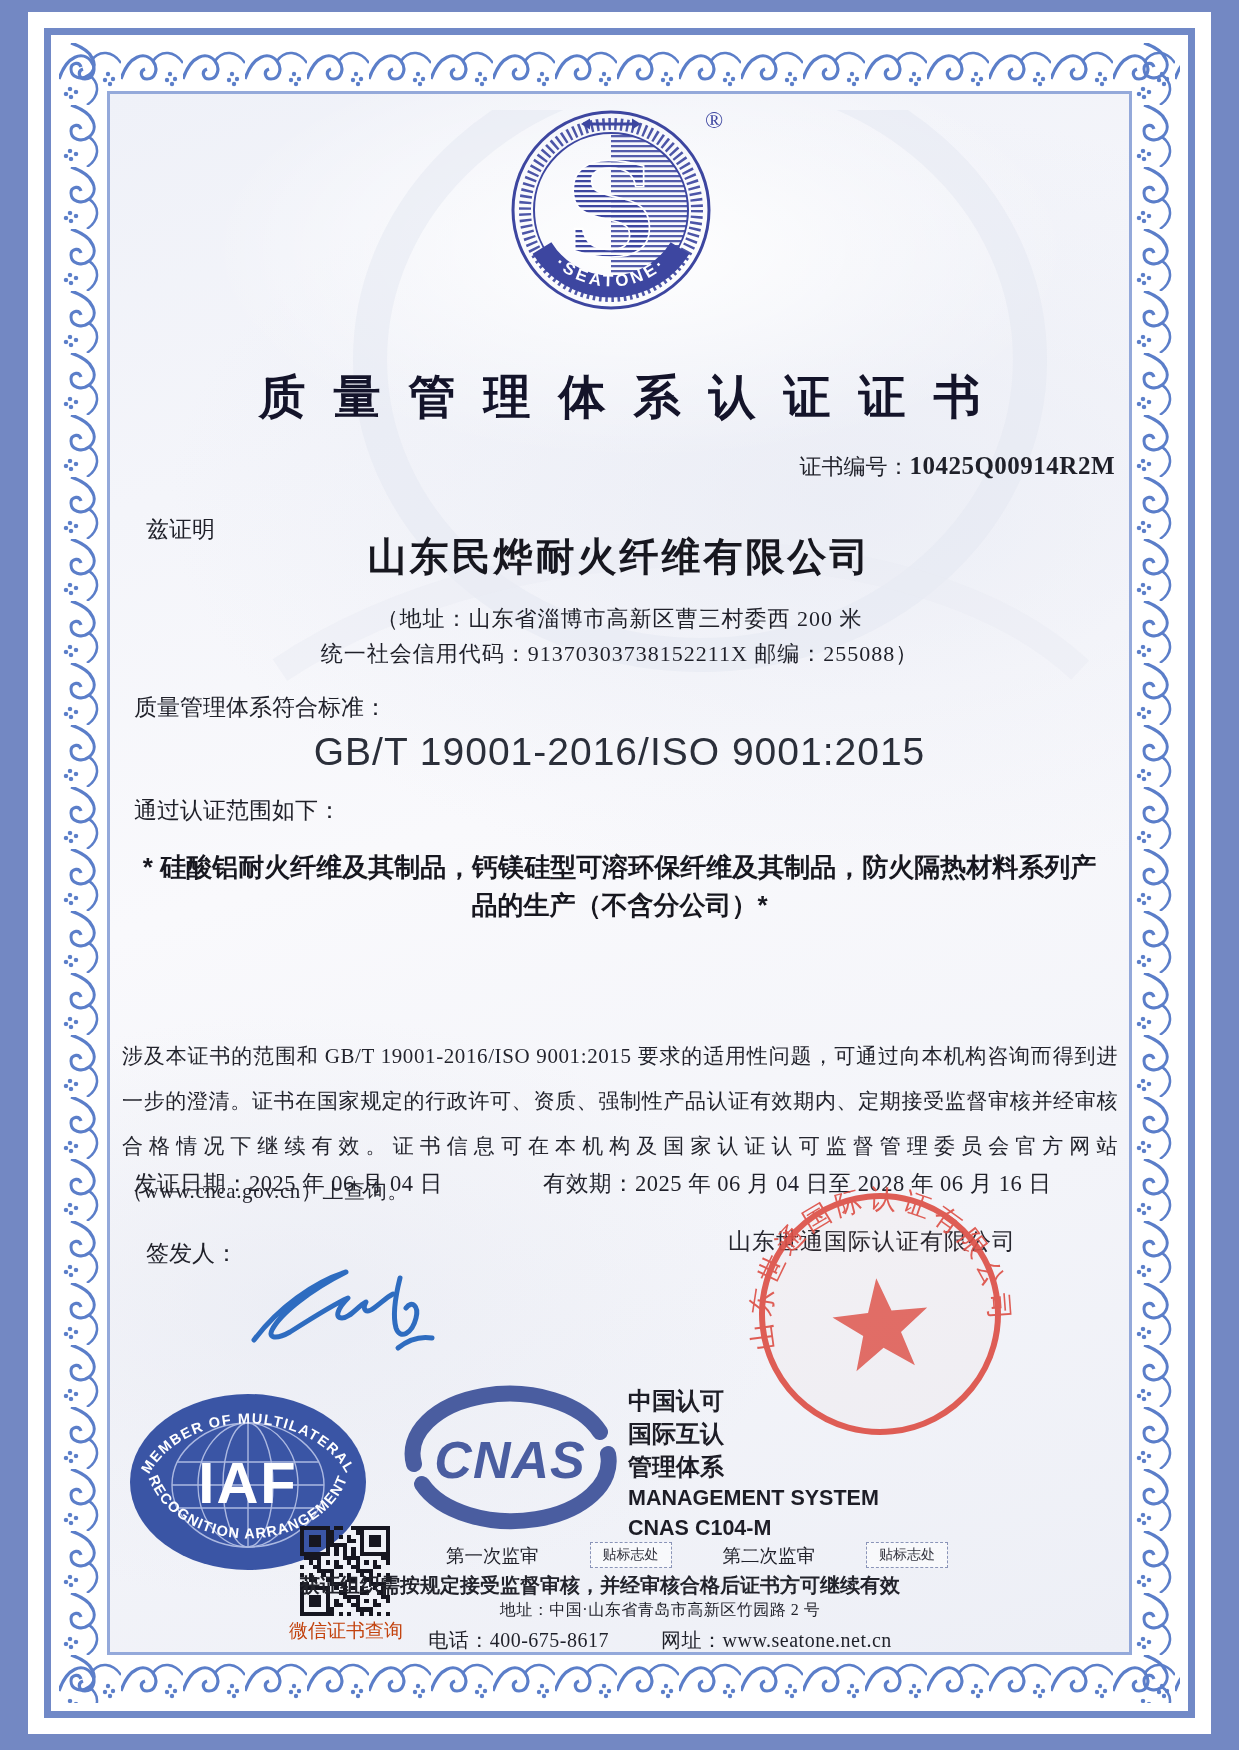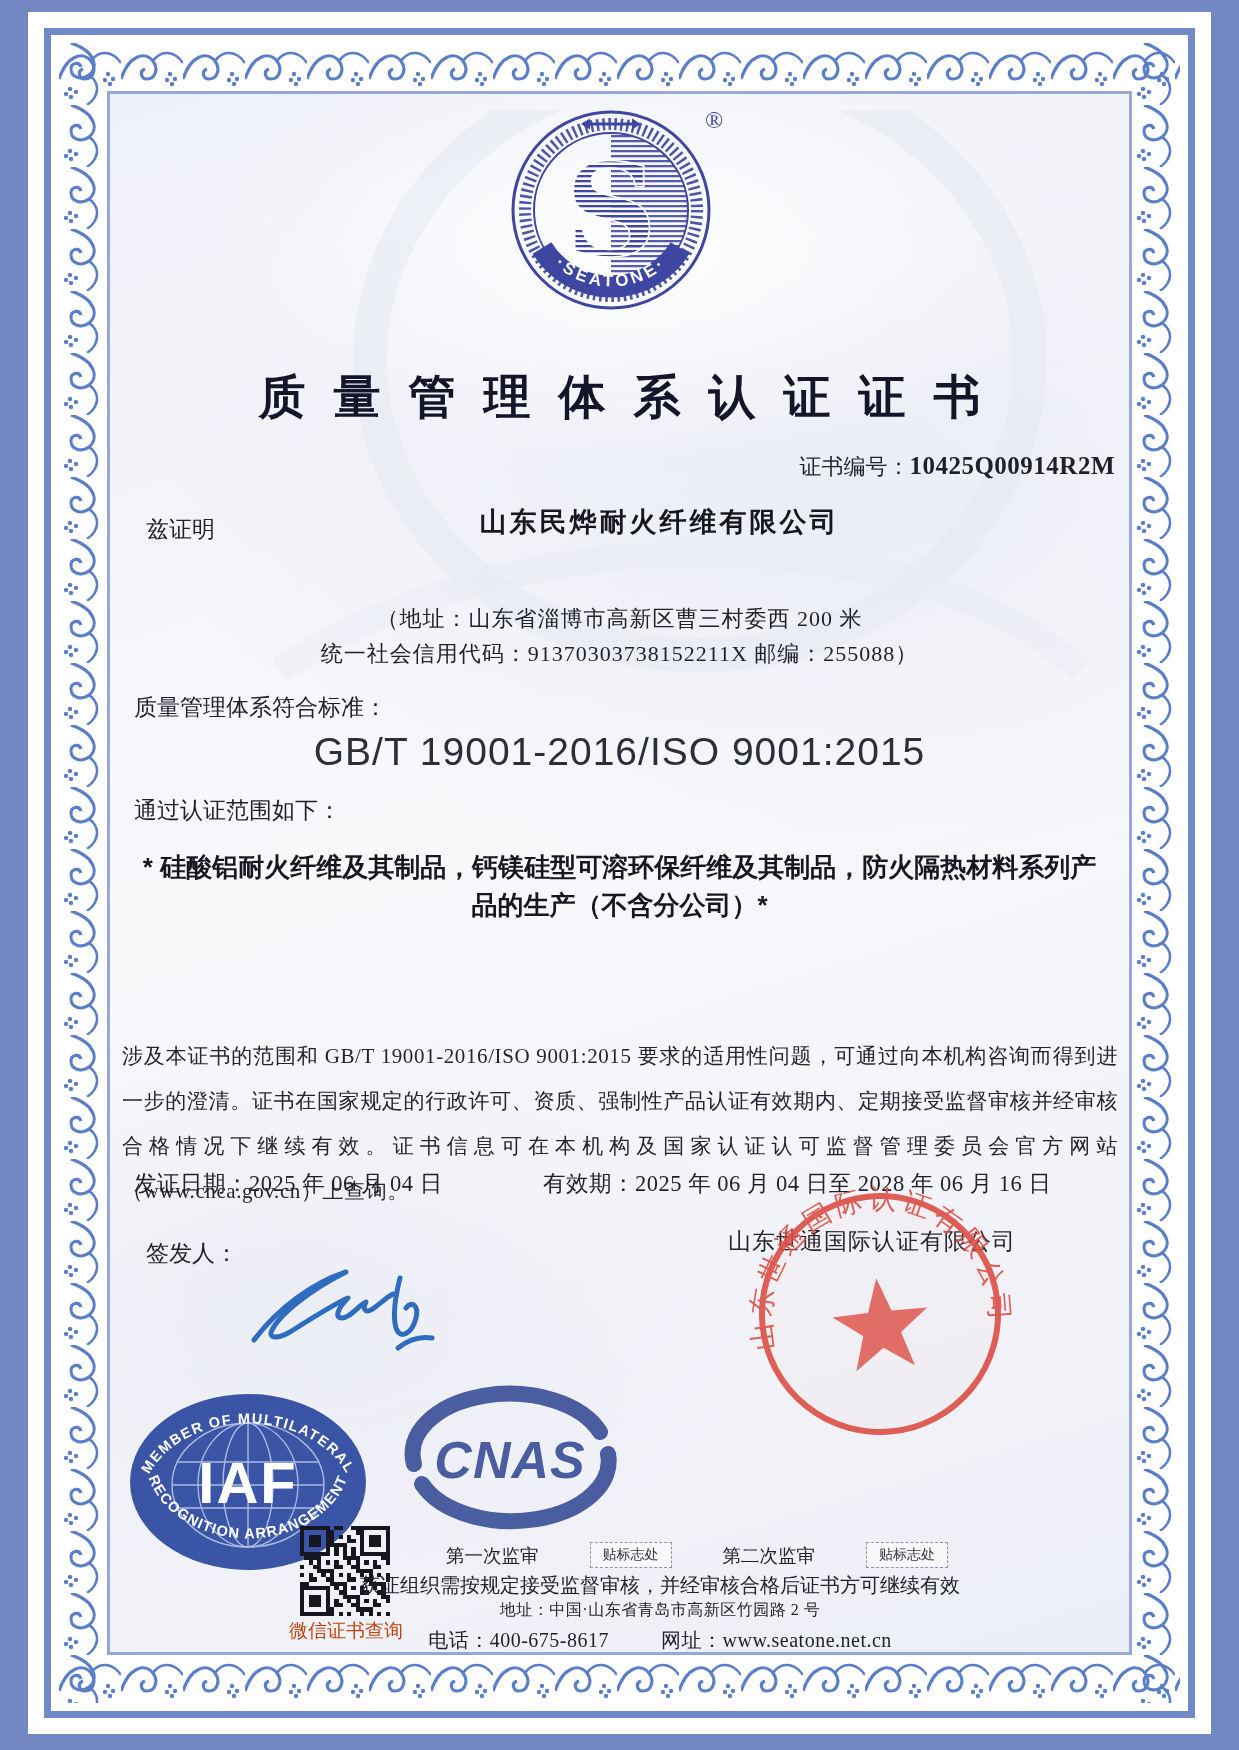--- a/index.html
+++ b/index.html
@@ -20,39 +20,39 @@
        radial-gradient(ellipse 900px 520px at 72% 26%, rgba(224,228,240,.5), rgba(224,228,240,0) 75%),
        radial-gradient(ellipse 700px 420px at 18% 78%, rgba(226,229,239,.45), rgba(226,229,239,0) 70%),
        linear-gradient(163deg,#eff1f8 0%,#f9f9fc 45%,#edeff6 100%);}
   
   .abs{position:absolute;}
   .centered{left:110px;width:1019px;text-align:center;}
   .title{top:366px;font-size:47px;font-weight:bold;letter-spacing:28px;text-indent:28px;color:#14142a;}
   .certno{top:452px;right:124px;font-size:22px;}
   .certno b{font-size:25px;letter-spacing:.5px;}
   .certify{left:146px;top:514px;font-size:23px;}
-  .company{top:504px;font-size:27px;font-weight:bold;letter-spacing:3px;
-           font-family:"Liberation Sans","DejaVu Sans",sans-serif;color:#17171f;margin-left:40px;}
+  .company{top:530px;font-size:39px;font-weight:bold;letter-spacing:3px;
+           font-family:"Liberation Sans","DejaVu Sans",sans-serif;color:#17171f;}
   .addr{top:604px;font-size:22px;letter-spacing:1px;}
   .credit{top:639px;font-size:22px;letter-spacing:1px;}
   .lbl{left:134px;font-size:23px;}
   .standard{top:730px;font-size:39px;font-family:"Liberation Sans","DejaVu Sans",sans-serif;color:#2b2f3a;letter-spacing:1px;}
   .scope{font-size:26px;font-weight:bold;font-family:"Liberation Sans","DejaVu Sans",sans-serif;color:#17171f;}
   .legal{left:122px;top:1034px;width:996px;font-size:21px;line-height:45px;text-align:justify;letter-spacing:.6px;color:#23242d;}
   .daterow{font-size:22.5px;letter-spacing:.5px;}
   .signer{left:146px;top:1238px;font-size:23px;}
   .issuer{left:728px;top:1226px;font-size:23px;letter-spacing:1px;color:#26262e;}
   .cnasblock{left:628px;top:1384px;line-height:33px;}
   .cnasblock .cn{font-size:24px;font-weight:600;font-family:"Liberation Sans","DejaVu Sans",sans-serif;color:#1d1d26;}
   .cnasblock .en{font-size:21.5px;font-weight:bold;font-family:"Liberation Sans","DejaVu Sans",sans-serif;color:#1d1d26;line-height:30px;}
   .qrcaption{left:288px;top:1618px;width:116px;text-align:center;font-size:19px;
              font-family:"Liberation Sans","DejaVu Sans",sans-serif;color:#c2410c;}
   .auditrow{left:446px;top:1542px;width:502px;display:flex;align-items:center;justify-content:space-between;font-size:18.5px;}
   .stickerbox{border:1.6px dashed #8a94b8;padding:3px 12px;color:#33343f;background:rgba(255,255,255,.55);font-size:14px;}
-  .auditnote{left:300px;top:1572px;width:720px;text-align:center;font-size:20px;font-weight:400;
+  .auditnote{left:300px;top:1572px;width:720px;font-size:20px;font-weight:700;
              font-family:"Liberation Sans","DejaVu Sans",sans-serif;color:#22232b;}
   .faddr{left:300px;top:1600px;width:720px;text-align:center;font-size:16px;letter-spacing:.5px;}
   .fphone{left:300px;top:1627px;width:720px;display:flex;justify-content:center;gap:52px;font-size:20px;letter-spacing:.5px;}
 </style>
 </head>
 <body>
 
 <div class="page">
 
   <div class="inner-bg"></div>
@@ -233,20 +233,27 @@
   </svg>
 
   <svg class="abs" style="left:402px;top:1382px;" width="218" height="152" viewBox="0 0 218 152">
     <g stroke="#4a5da0" stroke-width="16" fill="none" stroke-linecap="round">
       <path d="M12 82 A97 60 0 0 1 198 50"></path>
       <path d="M206 72 A97 60 0 0 1 20 102"></path>
     </g>
     <text x="108" y="96" font-size="52" font-weight="bold" font-style="italic" fill="#4a5da0" text-anchor="middle" letter-spacing="1" font-family="'Liberation Sans','DejaVu Sans',sans-serif">CNAS</text>
   </svg>
 
+  <div class="abs cnasblock">
+    <div class="cn">中国认可</div>
+    <div class="cn">国际互认</div>
+    <div class="cn">管理体系</div>
+    <div class="en">MANAGEMENT SYSTEM</div>
+    <div class="en">CNAS C104-M</div>
+  </div>
 
   <div class="abs" style="left:300px;top:1526px;">
     <svg id="qrsvg" width="90" height="90" viewBox="0 0 21 21" shape-rendering="crispEdges">
         <rect x="0" y="0" width="1" height="1" fill="#161620"></rect>
         <rect x="1" y="0" width="1" height="1" fill="#161620"></rect>
         <rect x="2" y="0" width="1" height="1" fill="#161620"></rect>
         <rect x="3" y="0" width="1" height="1" fill="#161620"></rect>
         <rect x="4" y="0" width="1" height="1" fill="#161620"></rect>
         <rect x="5" y="0" width="1" height="1" fill="#161620"></rect>
         <rect x="6" y="0" width="1" height="1" fill="#161620"></rect>

